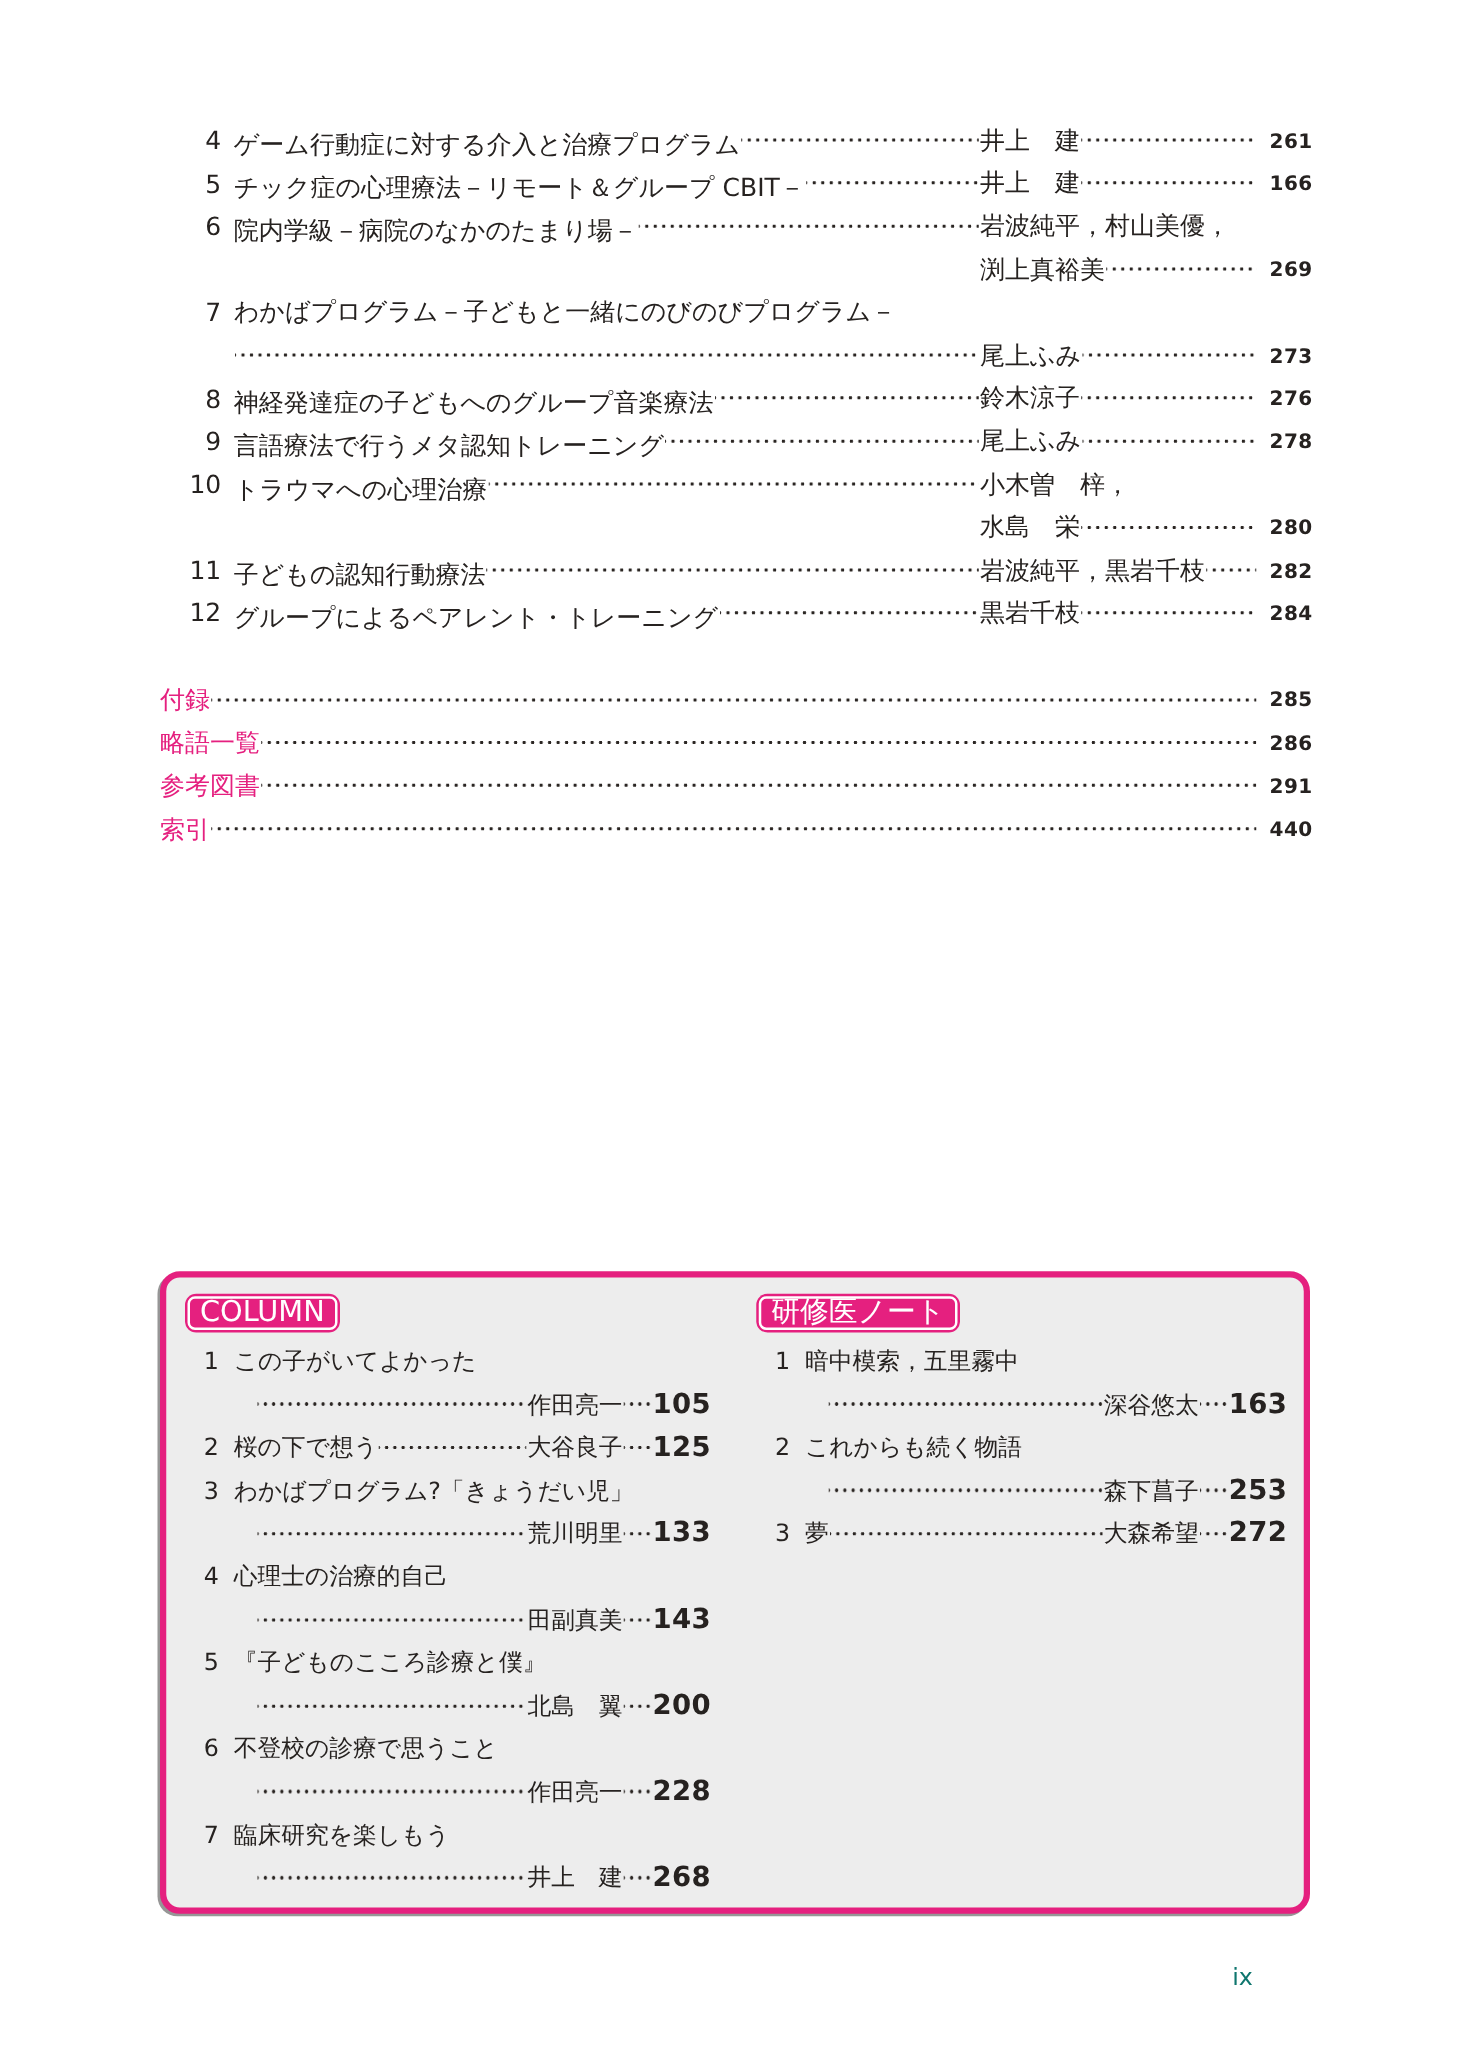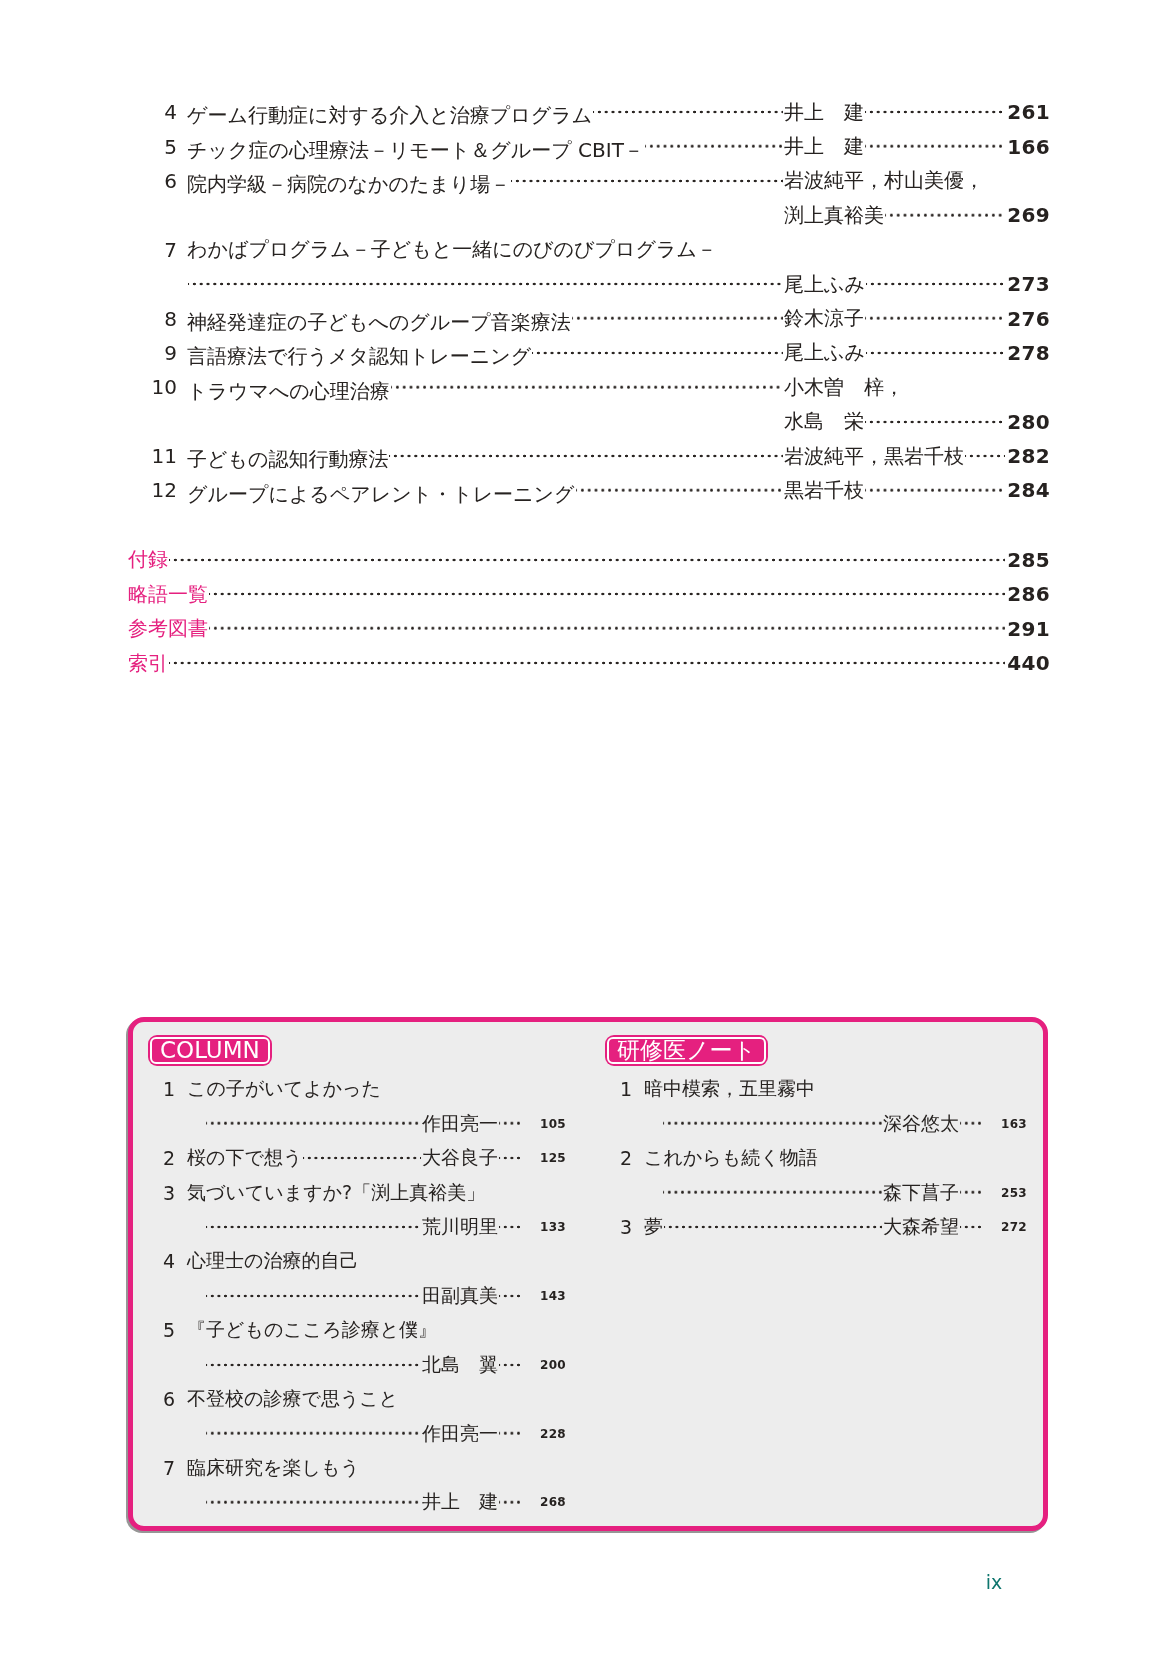--- a/index.html
+++ b/index.html
@@ -23,21 +23,21 @@
   .mid{flex:none;width:597px;display:flex;align-items:flex-end;min-width:0;overflow:hidden;}
   .t{flex:none;}
   .tail{flex:1 1 0;display:flex;align-items:center;min-width:0;overflow:hidden;}
   .author{flex:none;}
   .dots{
     flex:1 1 0;min-width:0;height:34.4px;
     background-image:radial-gradient(circle,#2a2522 1.2px,transparent 1.6px);
     background-size:6.8px 34.4px;background-repeat:repeat-x;background-position:3px center;
     margin:0 1px;
   }
-  .page-num{flex:none;width:44px;text-align:right;font-size:20px;font-weight:600;letter-spacing:.3px;}
+  .page-num{flex:none;width:44px;text-align:right;font-size:16px;font-weight:600;letter-spacing:.3px;}
   .spacer{height:35px;}
   .pink .t{color:var(--accent);}
 
   
   .column-box{
     position:absolute;left:128px;top:1017px;width:920px;height:514px;box-sizing:border-box;
     background:var(--boxbg);
     border:5px solid var(--accent);border-radius:16px;
     box-shadow:-2px 2px 0 rgba(45,45,45,.5);
   }
@@ -55,21 +55,21 @@
   .box-col{position:absolute;top:50px;}
   .box-col-left{left:15px;width:418px;}
   .box-col-right{left:472px;width:422px;}
   .brow{display:flex;align-items:center;height:34.45px;font-size:19px;white-space:nowrap;}
   .brow .dots{height:34.45px;background-size:6.6px 34.45px;}
   .bnum{flex:none;width:27px;text-align:right;margin-right:12px;}
   .bt{flex:none;}
   .bindent{flex:none;width:57px;}
   .bauthor{flex:none;}
   .minidots{flex:none;width:22px;}
-  .bpage{flex:none;width:44px;text-align:right;font-size:12px;font-weight:600;letter-spacing:.3px;}
+  .bpage{flex:none;width:44px;text-align:right;font-size:22px;font-weight:600;letter-spacing:.3px;}
 
   
   .folio{position:absolute;left:958px;top:1571px;width:72px;text-align:center;font-size:19px;color:#0f766e;}
 </style>
 </head>
 <body>
 
 <div class="page">
 
   <section class="main-toc">
@@ -250,21 +250,21 @@
         <div class="brow">
           <span class="bnum">2</span>
           <span class="bt">桜の下で想う</span>
           <span class="dots"></span>
           <span class="bauthor">大谷良子</span>
           <span class="dots minidots"></span>
           <span class="bpage">125</span>
         </div>
         <div class="brow">
           <span class="bnum">3</span>
-          <span class="bt">気づいていますか?「渕上真裕美」</span>
+          <span class="bt">わかばプログラム?「きょうだい児」</span>
         </div>
         <div class="brow">
           <span class="bindent"></span>
           <span class="dots"></span>
           <span class="bauthor">荒川明里</span>
           <span class="dots minidots"></span>
           <span class="bpage">133</span>
         </div>
         <div class="brow">
           <span class="bnum">4</span>

